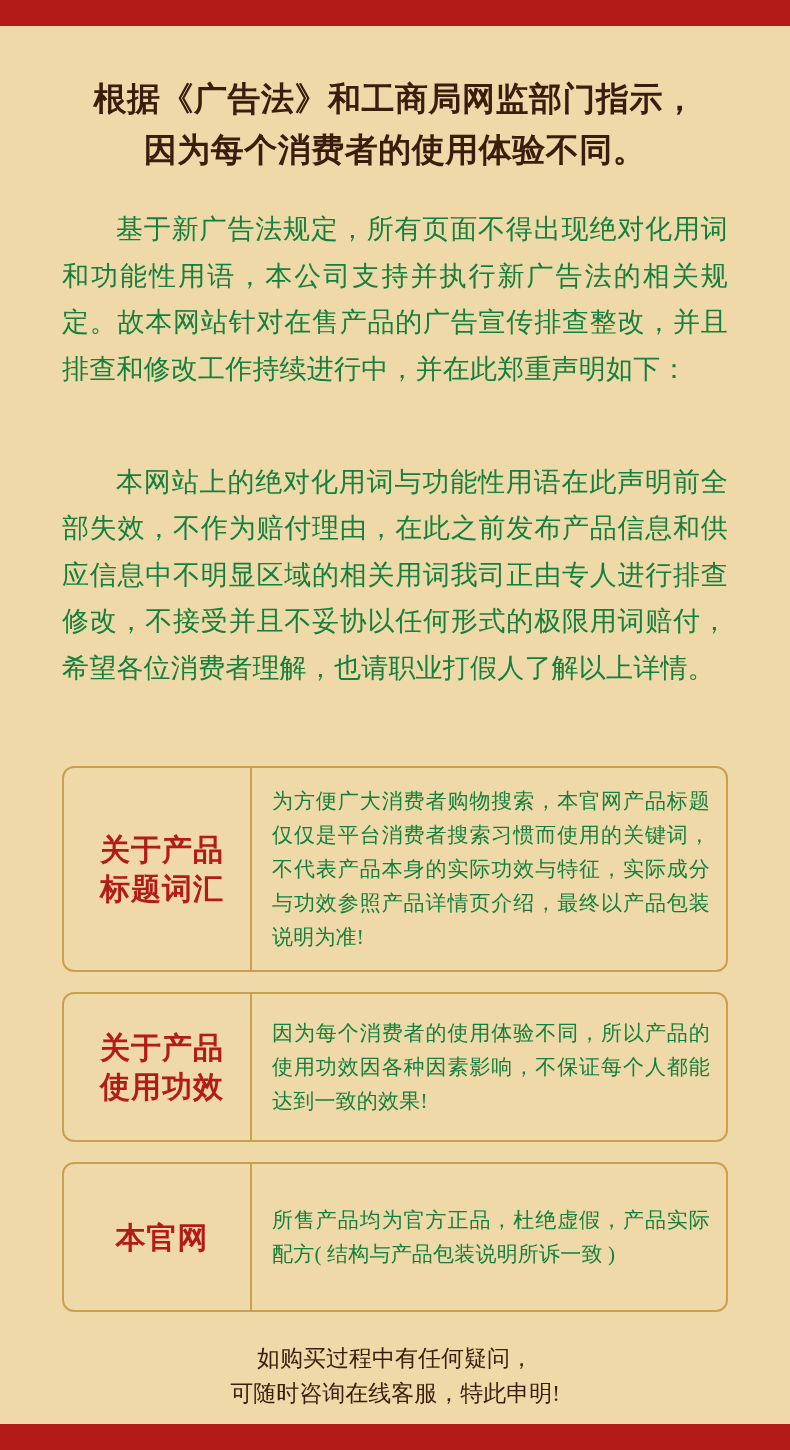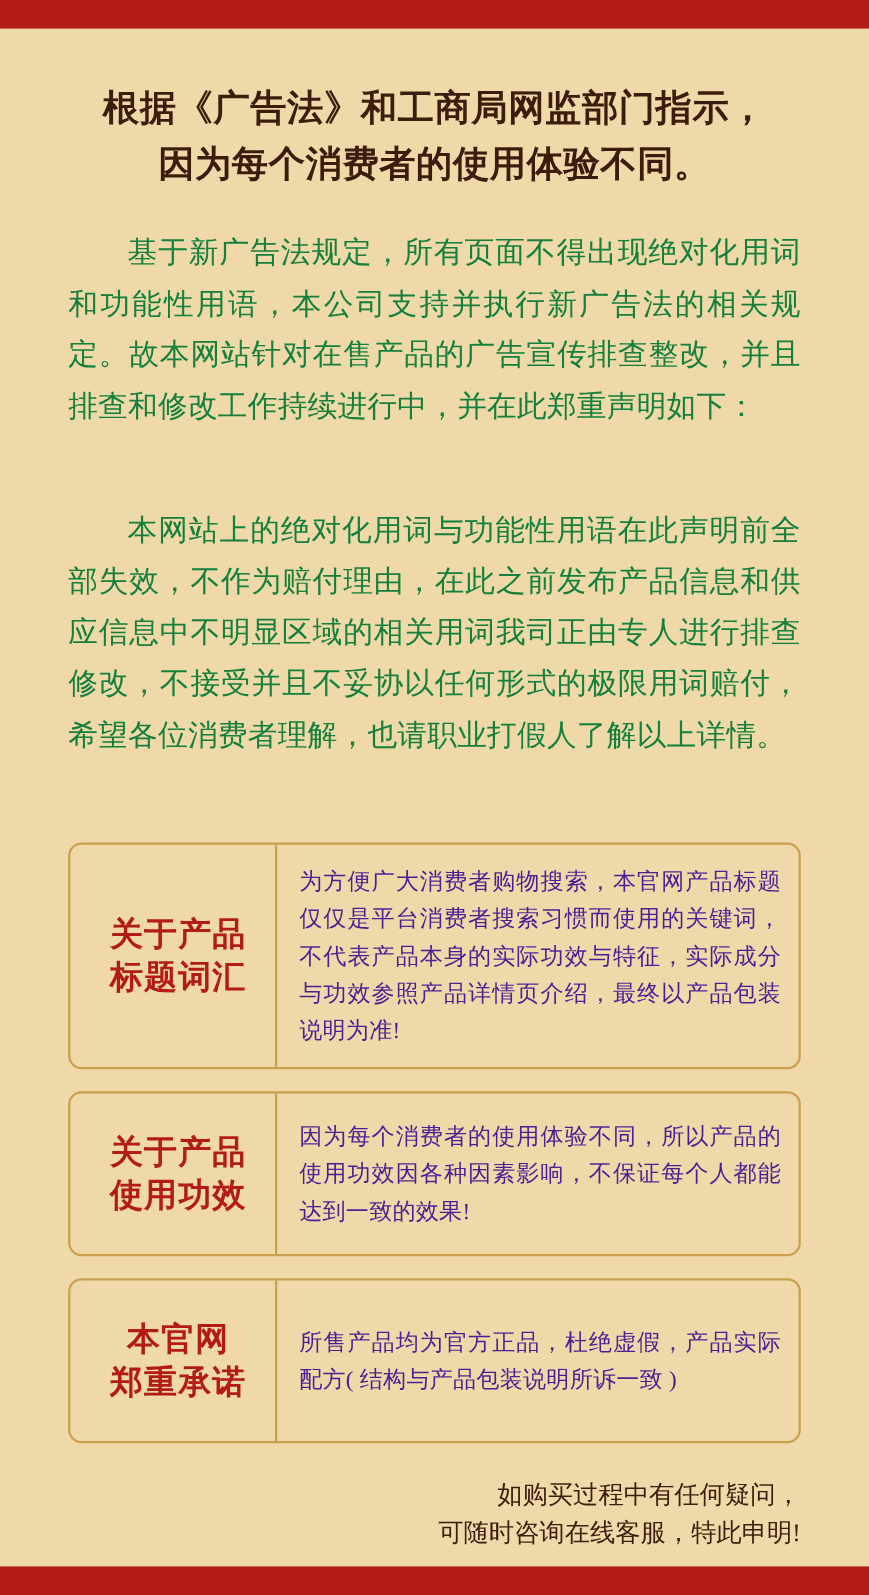--- a/index.html
+++ b/index.html
@@ -103,32 +103,32 @@
     display: block;
     white-space: nowrap;
     margin-left: 10px;
   }
   .card-body {
     flex: 1 1 auto;
     padding: 16px 16px 16px 20px;
     box-sizing: border-box;
     display: flex;
     align-items: center;
-    color: #4c1d95;
+    color: #15803d;
     font-size: 21px;
     line-height: 1.62;
     text-align: justify;
     letter-spacing: 0.2px;
   }
   .card.c1 { min-height: 200px; }
   .card.c2 { min-height: 150px; }
   .card.c3 { min-height: 150px; }
   .footer {
     margin-top: 30px;
-    text-align: right;
+    text-align: center;
     color: #3a1d0c;
     font-size: 23px;
     line-height: 1.5;
     padding-bottom: 10px;
   }
   .footer .fline { display: block; }
 </style>
 </head>
 <body>
 
@@ -160,21 +160,20 @@
         <div class="card-label">
           <span class="lab-line">关于产品</span>
           <span class="lab-line">使用功效</span>
         </div>
         <div class="card-body">因为每个消费者的使用体验不同，所以产品的使用功效因各种因素影响，不保证每个人都能达到一致的效果!</div>
       </div>
 
       <div class="card c3">
         <div class="card-label">
           <span class="lab-line">本官网</span>
-          <span class="lab-line">郑重承诺</span>
         </div>
         <div class="card-body">所售产品均为官方正品，杜绝虚假，产品实际配方( 结构与产品包装说明所诉一致 )</div>
       </div>
 
     </div>
 
     <div class="footer">
       <span class="fline">如购买过程中有任何疑问，</span>
       <span class="fline">可随时咨询在线客服，特此申明!</span>
     </div>

